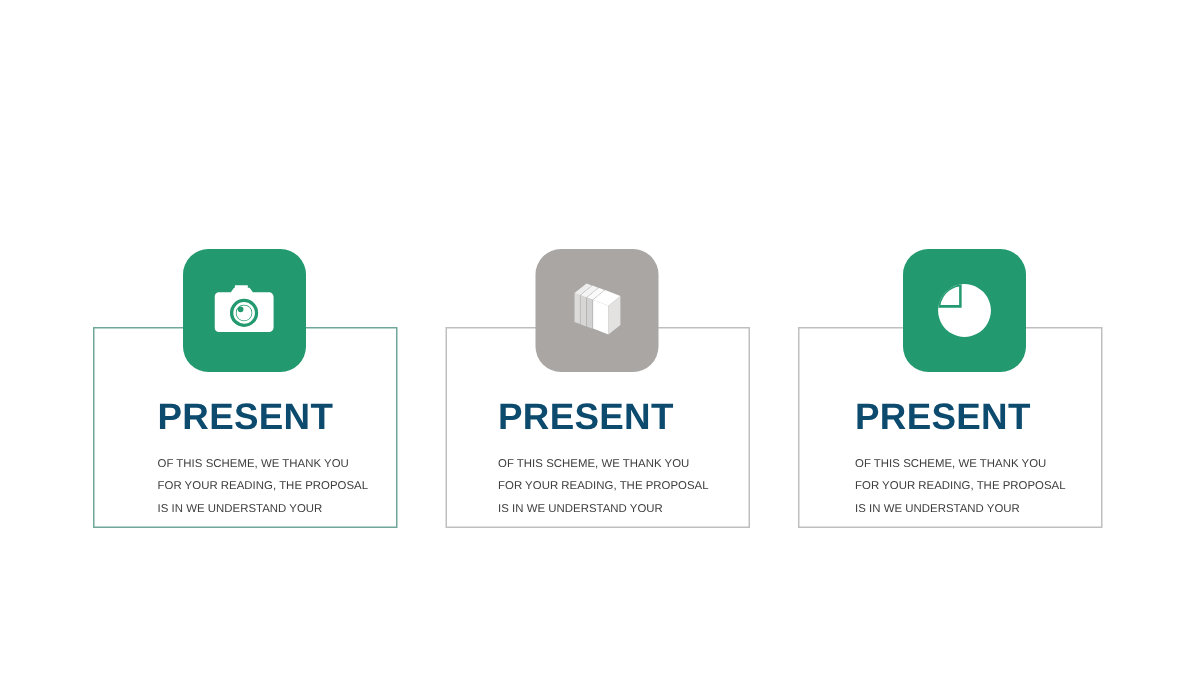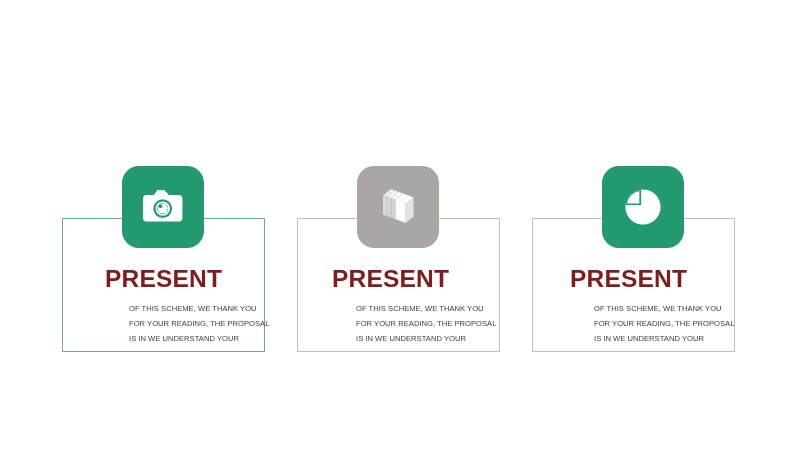--- a/index.html
+++ b/index.html
@@ -55,34 +55,33 @@
     position: absolute;
     width: 210px;
   }
   .text-1 { left: 105px; top: 266px; }
   .text-2 { left: 332px; top: 266px; }
   .text-3 { left: 570px; top: 266px; }
 
   .card-title {
     font-size: 24.5px;
     font-weight: bold;
-    color: #7f1d1d;
+    color: #0c4a6e;
     letter-spacing: 0.2px;
     line-height: 1.05;
     margin: 0 0 9px 0;
     white-space: nowrap;
   }
 
   .card-body {
     font-size: 7.6px;
     color: #3d3d3d;
     line-height: 1.98;
     letter-spacing: 0.02px;
     white-space: nowrap;
-    margin-left: 24px;
   }
   .card-body div { white-space: nowrap; }
 
   
   .icon-tile {
     position: absolute;
     width: 82px;
     height: 82px;
     border-radius: 17px;
     display: flex;

